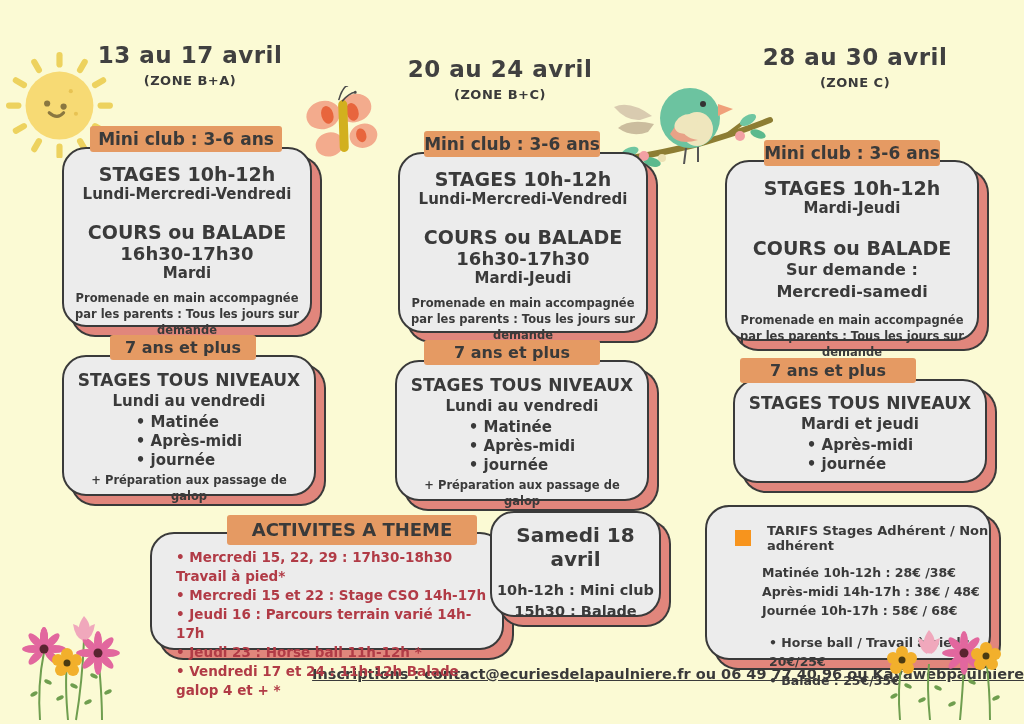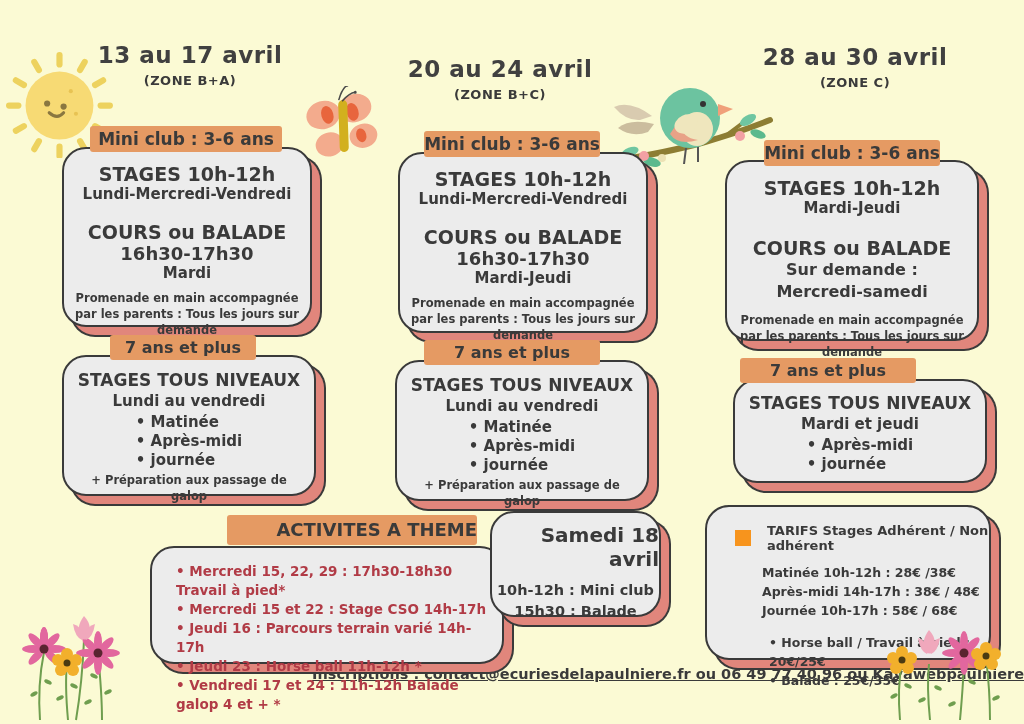--- a/index.html
+++ b/index.html
@@ -15,21 +15,21 @@
   .col-title { font-size:23px; font-weight:800; color:#404040; letter-spacing:0.5px; }
   .col-zone  { font-size:13px; font-weight:700; margin-top:5px; letter-spacing:0.5px; }
 
   .tag {
     position:absolute; z-index:3;
     background:#e59a63; color:#3a3a3a;
     font-weight:700; font-size:17px; line-height:26px;
     text-align:center; border-radius:3px;
   }
   .tag.small { font-size:16px; line-height:25px; }
-  .tag.theme { font-size:18px; line-height:30px;text-align:right; }
+  .tag.theme { font-size:18px; line-height:30px; }
 
   .card {
     position:absolute; z-index:1;
     background:#ececec;
     border:2.5px solid #3a3a3a;
     border-radius:24px;
     box-shadow:9px 9px 0 -1px #e1867c, 9px 9px 0 1px #3a3a3a;
     text-align:center;
   }
 
@@ -47,21 +47,21 @@
   }
   ul.bullets li::before { content:"•  "; }
 
   .theme-card { text-align:left; }
   ul.theme-list {
     list-style:none; margin:14px 0 0; padding:0 10px 0 24px;
     color:#b13b46; font-size:13.5px; font-weight:700; line-height:19px;
   }
   ul.theme-list li::before { content:"•  "; }
 
-  .sat-title { font-size:20px; font-weight:800; margin-top:10px;text-align:right; }
+  .sat-title { font-size:20px; font-weight:800; margin-top:10px; }
   .sat-lines { font-size:14.5px; font-weight:700; line-height:21px; margin-top:9px; }
 
   .tarifs-card { text-align:left; }
   .tarifs-head { display:flex; align-items:center; margin:16px 0 0 28px; }
   .sq { width:16px; height:16px; background:#f7941d; display:inline-block; margin-right:16px; flex:0 0 auto; }
   .tarifs-title { font-size:13px; font-weight:800; }
   .tarifs-lines { margin:10px 0 0 55px; font-size:12.5px; font-weight:700; line-height:19px; }
   ul.tarifs-bullets {
     list-style:none; margin:13px 0 0 62px; padding:0;
     font-size:12.5px; font-weight:700; line-height:19px;
@@ -314,21 +314,21 @@
   <div class="card" style="left:733px;top:379px;width:250px;height:100px">
     <div class="plus-title" style="margin-top:12px">STAGES TOUS NIVEAUX</div>
     <div class="med" style="margin-top:2px">Mardi et jeudi</div>
     <ul class="bullets">
       <li>Après-midi</li>
       <li>journée</li>
     </ul>
   </div>
 
   <div class="tag theme" style="left:227px;top:515px;width:250px">ACTIVITES A THEME</div>
-  <div class="card theme-card" style="left:150px;top:546px;width:350px;height:114px">
+  <div class="card theme-card" style="left:150px;top:532px;width:350px;height:114px">
     <ul class="theme-list">
       <li>Mercredi 15, 22, 29 : 17h30-18h30 Travail à pied*</li>
       <li>Mercredi 15 et 22 : Stage CSO 14h-17h</li>
       <li>Jeudi 16 : Parcours terrain varié 14h-17h</li>
       <li>Jeudi 23 : Horse ball 11h-12h *</li>
       <li>Vendredi 17 et 24 : 11h-12h Balade galop 4 et + *</li>
     </ul>
   </div>
 
   <div class="card" style="left:490px;top:511px;width:167px;height:102px">

